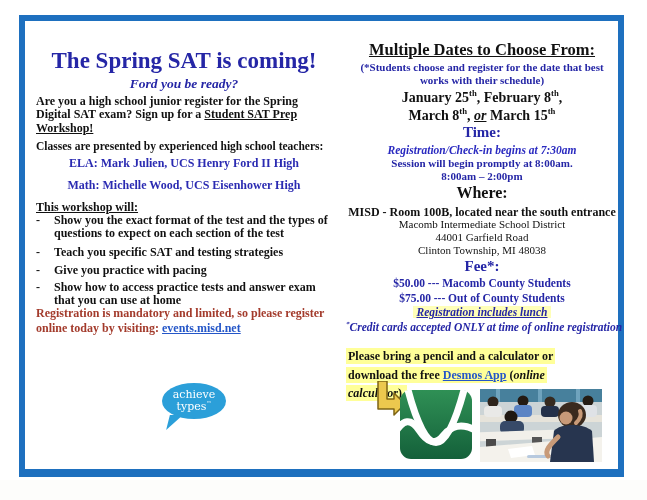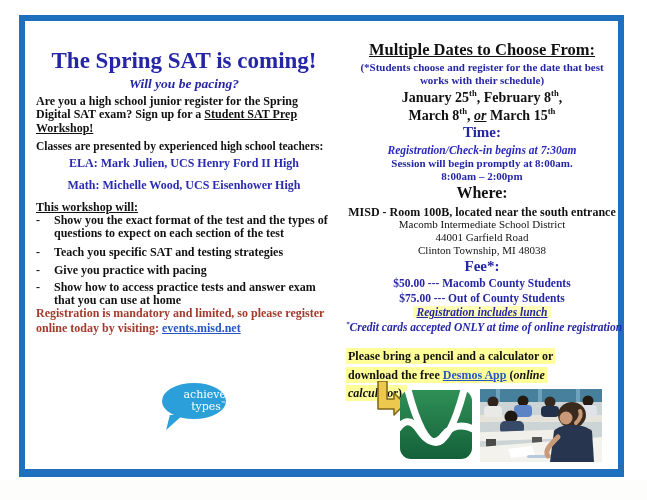--- a/index.html
+++ b/index.html
@@ -22,21 +22,21 @@
   .l-bullets{top:214px;}
   .bullet{display:flex;font-size:12px;font-weight:bold;line-height:1.1;margin-bottom:4px;}
   .bullet .marker{width:18px;flex:none;}
   .bullet.tall{margin-bottom:6px;}
   .l-reg{top:306px;font-size:12px;font-weight:bold;color:#a33b2c;line-height:1.25;}
   .link{color:#2456c8;text-decoration:underline;cursor:pointer;}
 
   
   .logo{position:absolute;left:104px;top:380px;width:150px;height:92px;}
   .bubble{position:absolute;left:58px;top:3px;width:64px;height:36px;background:#2b9fd9;
-          border-radius:50%;color:#fff;text-align:right;font-size:11px;line-height:1.05;
+          border-radius:50%;color:#fff;text-align:center;font-size:11px;line-height:1.05;
           display:flex;flex-direction:column;justify-content:center;
           font-family:"DejaVu Serif",serif;}
   .bubble .tm{font-size:5px;vertical-align:top;}
   .bubble-tail{position:absolute;left:64px;top:35px;width:0;height:0;
                border-top:15px solid #2b9fd9;border-right:13px solid transparent;
                transform:skewX(-14deg);}
   .sat-text{position:absolute;left:4px;top:40px;font-size:43px;line-height:1;color:#161616;
             letter-spacing:2px;}
   .sat-mark{font-size:9px;vertical-align:top;line-height:1;}
 
@@ -75,21 +75,21 @@
   .photo-svg{position:absolute;left:480px;top:389px;}
 </style>
 </head>
 <body>
 
 <div class="page">
   <div class="frame"></div>
 
   <div class="left-col">
     <div class="abs l-title">The Spring SAT is coming!</div>
-    <div class="abs l-sub">Will you be pacing?</div>
+    <div class="abs l-sub">Ford you be ready?</div>
 
     <div class="abs l-para"><span>Are you a high school junior register for the Spring Digital SAT exam? Sign up for a </span><span class="u">Student SAT Prep Workshop!</span></div>
 
     <div class="abs l-classes">Classes are presented by experienced high school teachers:</div>
     <div class="abs l-ela">ELA: Mark Julien, UCS Henry Ford II High</div>
     <div class="abs l-math">Math: Michelle Wood, UCS Eisenhower High</div>
 
     <div class="abs l-workshop">This workshop will:</div>
 
     <div class="abs l-bullets">

